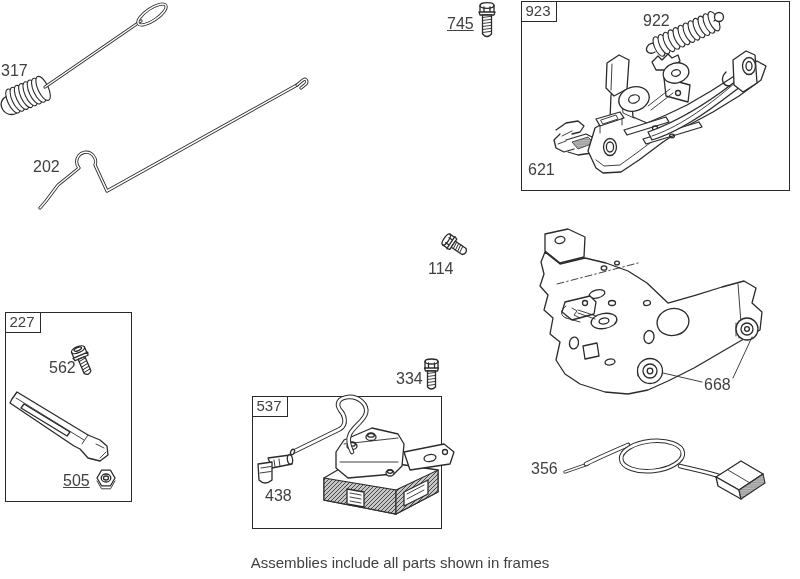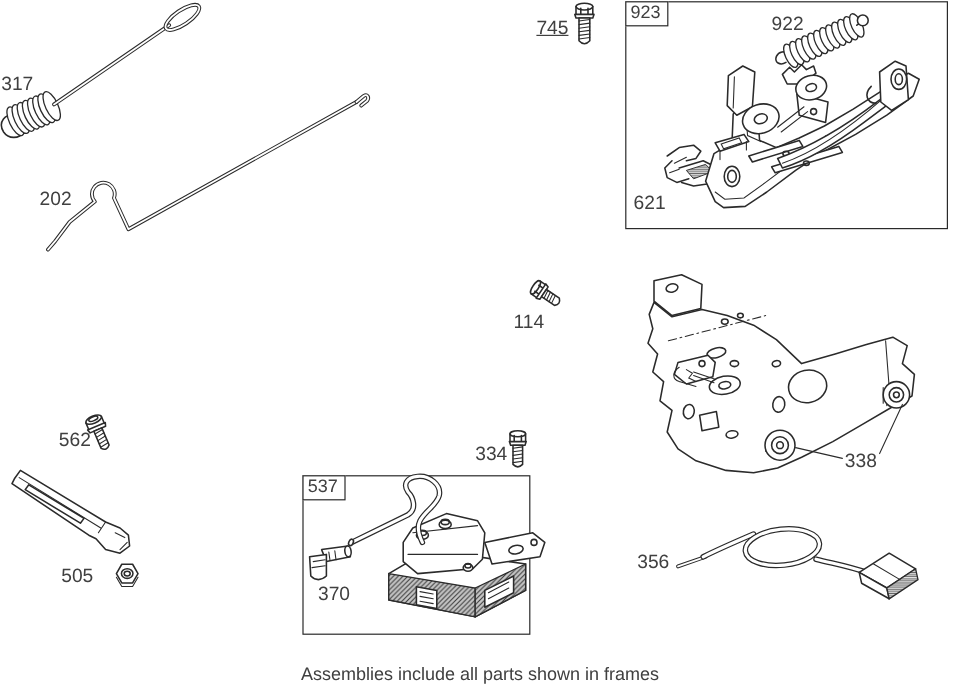--- a/index.html
+++ b/index.html
@@ -26,20 +26,23 @@
   .cI  { fill:none; stroke:#ffffff; stroke-width:2.6; stroke-linecap:round; stroke-linejoin:round; }
 </style>
 </head>
 <body>
 
 <div class="stage">
 
   <div class="frame" style="left:521px; top:1px; width:267px; height:188px;">
     <div class="ftag">923</div>
   </div>
+  <div class="frame" style="left:5px; top:312px; width:125px; height:188px;">
+    <div class="ftag">227</div>
+  </div>
   <div class="frame" style="left:252px; top:396px; width:188px; height:131px;">
     <div class="ftag">537</div>
   </div>
 
   <svg width="800" height="579" viewBox="0 0 800 579">
     <defs>
       <pattern id="hatchA" width="4" height="4" patternUnits="userSpaceOnUse">
         <rect width="4" height="4" fill="#c6c6c6"></rect>
         <path d="M0,4 L4,0 M-1,1 L1,-1 M3,5 L5,3" stroke="#3a3a3a" stroke-width="0.9"></path>
       </pattern>
@@ -266,21 +269,21 @@
       <path class="thin" d="M728,470 L750,483"></path>
     </g>
   </svg>
 
   <div class="plabel" style="left:1px;   top:62px;">317</div>
   <div class="plabel" style="left:33px;  top:158px;">202</div>
   <div class="plabel" style="left:447px; top:15px;text-decoration:underline;">745</div>
   <div class="plabel" style="left:643px; top:12px;">922</div>
   <div class="plabel" style="left:528px; top:161px;">621</div>
   <div class="plabel" style="left:428px; top:260px;">114</div>
-  <div class="plabel" style="left:704px; top:376px;">338</div>
+  <div class="plabel" style="left:704px; top:376px;">668</div>
   <div class="plabel" style="left:49px;  top:359px;">562</div>
-  <div class="plabel" style="left:51px;  top:472px;">505</div>
-  <div class="plabel" style="left:265px; top:487px;">370</div>
+  <div class="plabel" style="left:63px;  top:472px;text-decoration:underline;">505</div>
+  <div class="plabel" style="left:265px; top:487px;">438</div>
   <div class="plabel" style="left:396px; top:370px;">334</div>
   <div class="plabel" style="left:531px; top:460px;">356</div>
 
   <div class="caption">Assemblies include all parts shown in frames</div>
 </div>
 
 </body></html>

